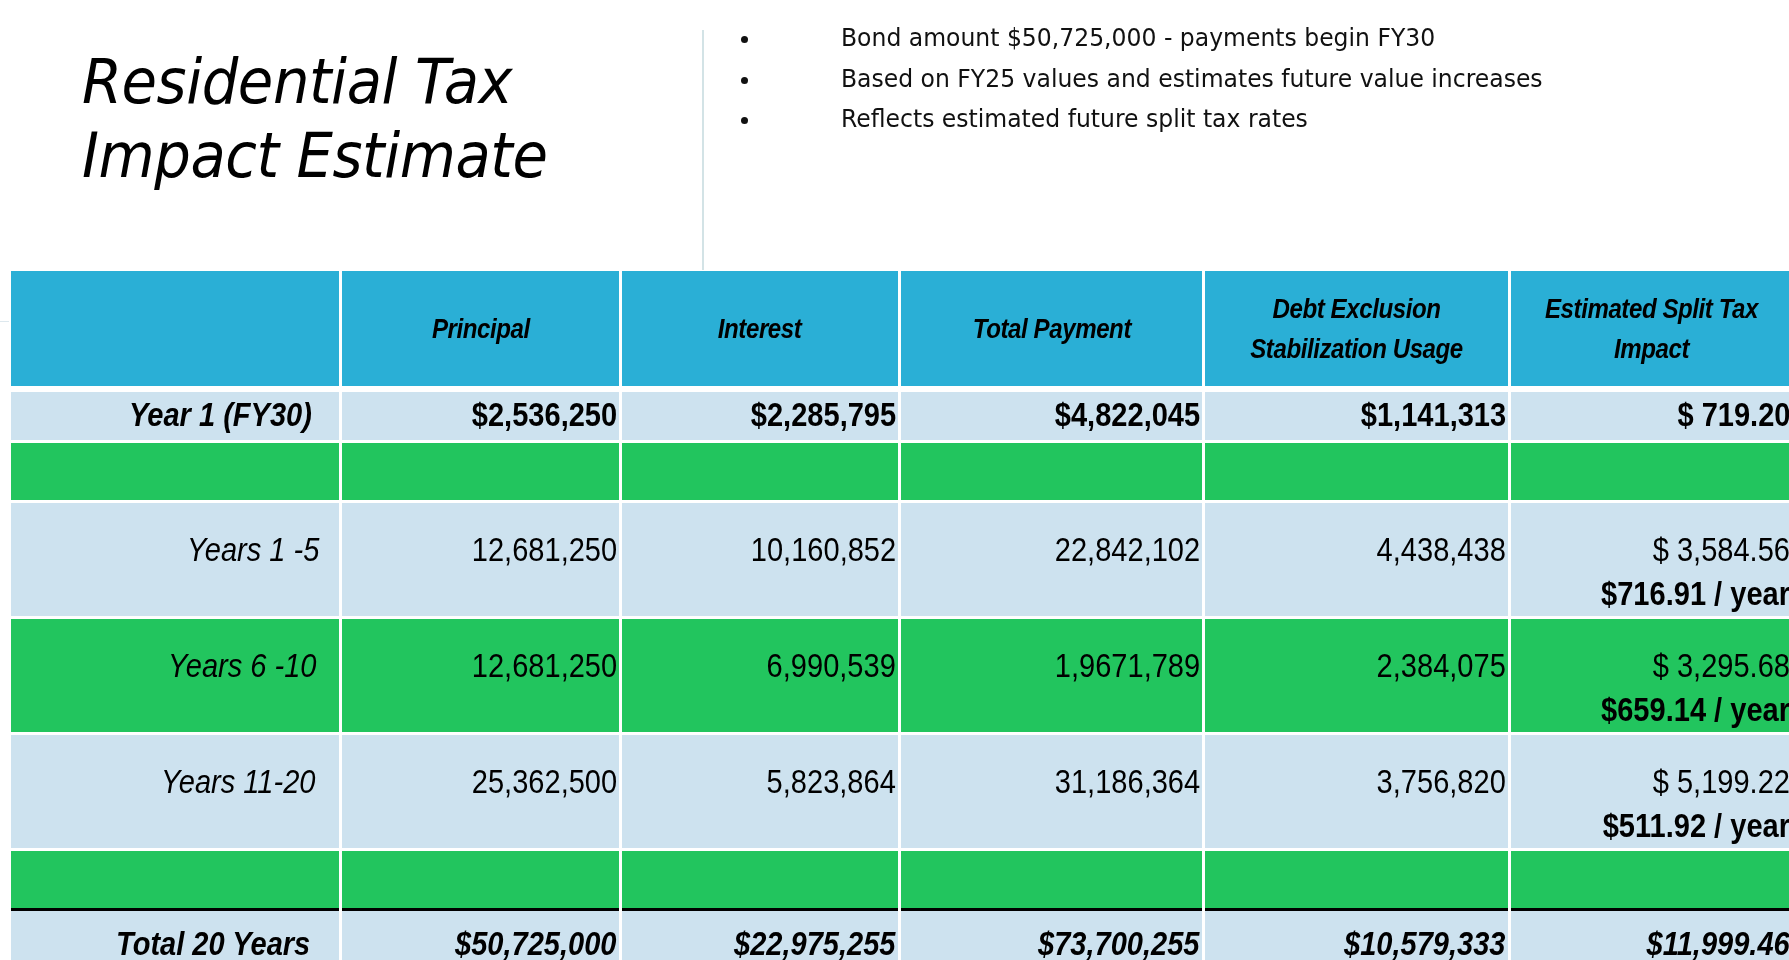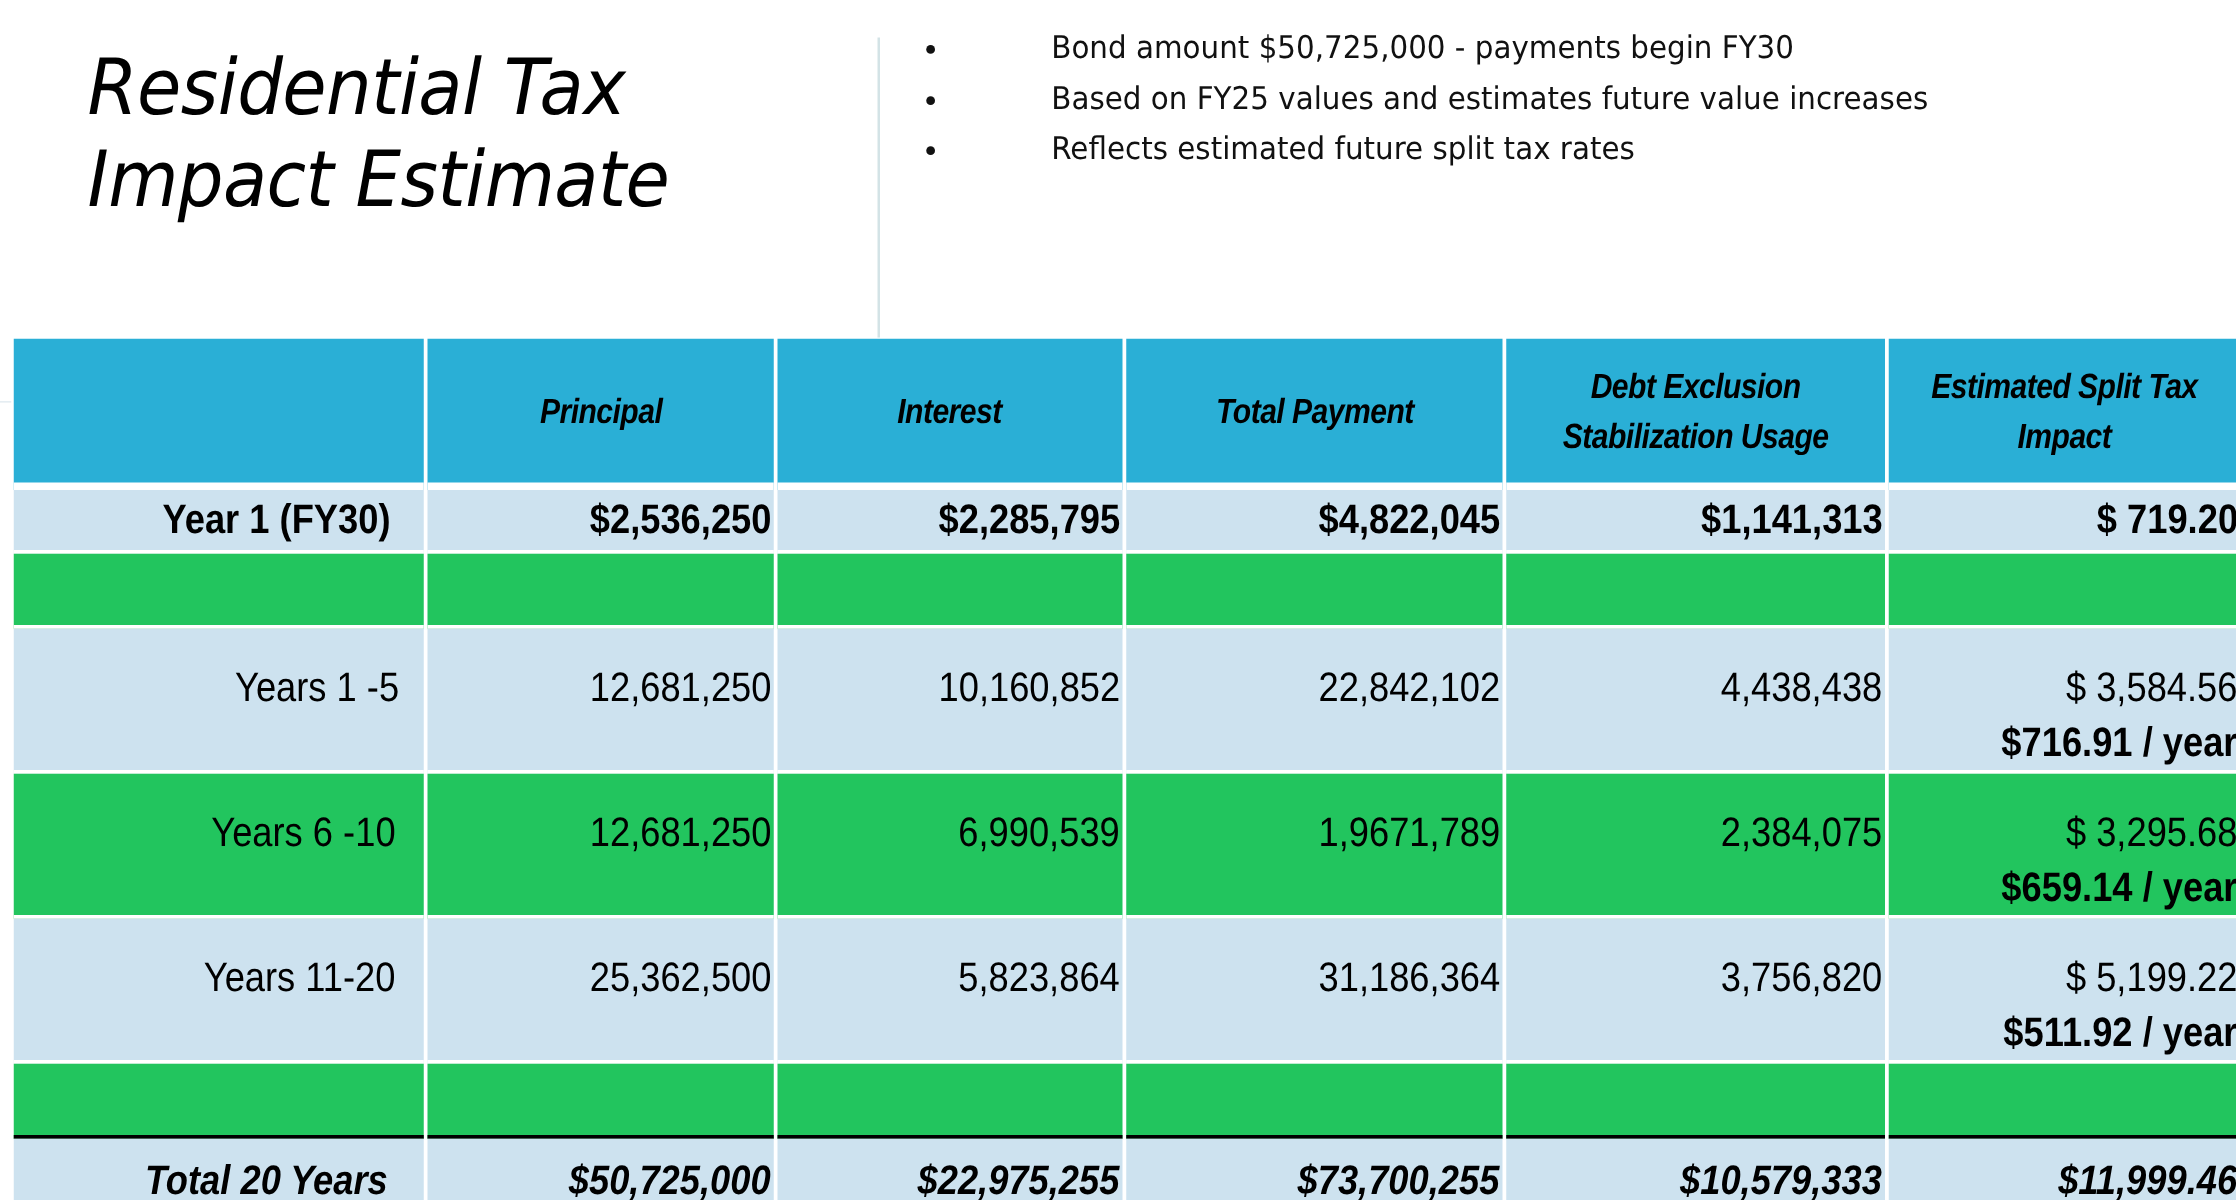--- a/index.html
+++ b/index.html
@@ -1,21 +1,21 @@
 <!DOCTYPE html>
 <html><head>
 <meta charset="utf-8">
 <style>
   html, body { margin:0; padding:0; }
   body {
     width:1789px; height:960px; background:#ffffff; position:relative; overflow:hidden;
     font-family: "Liberation Sans", sans-serif; color:#000;
   }
   .title {
-    position:absolute; left:70px; top:33px; margin:0;
+    position:absolute; left:70px; top:33px; margin:12px;
     font-family:"DejaVu Sans", sans-serif; font-style:italic; font-weight:normal;
     font-size:62px; line-height:74px; letter-spacing:-0.5px; color:#000;
   }
   .title span { display:block; transform:scaleX(0.93); transform-origin:left; white-space:nowrap; }
   .vdivider { position:absolute; left:702px; top:30px; width:2px; height:240px; background:#d3e3e6; }
   .edge-line { position:absolute; top:321px; height:1px; background:#dde8ee; }
   .bullets {
     position:absolute; left:725px; top:4px; margin:16px; padding:0; list-style:none;
     font-family:"DejaVu Sans", sans-serif; font-size:25px; color:#111;
   }
@@ -31,21 +31,21 @@
   table.tax td, table.tax th { padding:0 2px; vertical-align:top; text-align:right; }
   table.tax th {
     background:#2aafd6; height:115px; vertical-align:middle; text-align:center;
     font-style:italic; font-weight:bold; font-size:28px; line-height:40px;
     letter-spacing:-0.5px; border-bottom:6px solid #fff;
   }
   .cond { display:inline-block; transform:scaleX(0.86); }
   tr.dark td { background:#cde2ef; }
   tr.light td { background:#22c55e; }
   tr.row td { border-bottom:3px solid #fff; font-size:33px; line-height:44px; }
-  td.label { text-align:left; padding-left:0; }
+  td.label { text-align:left; padding-left:0;font-style:italic; }
   .bold { font-weight:bold; }
   .ital { font-style:italic; }
   tr.r-y1 td { height:48px; line-height:46px; }
   tr.r-blank1 td { height:57px; }
   tr.r-y15 td, tr.r-y610 td, tr.r-y1120 td { height:82px; padding-top:25px; }
   tr.r-blank2 td { height:57px; border-bottom:3px solid #000 !important; }
   tr.r-total td { height:82px; padding-top:11px; border-bottom:none; }
   .num { display:inline-block; transform:scaleX(0.88); transform-origin:right; white-space:nowrap; }
   .sub { display:block; font-weight:bold; }
 </style>

